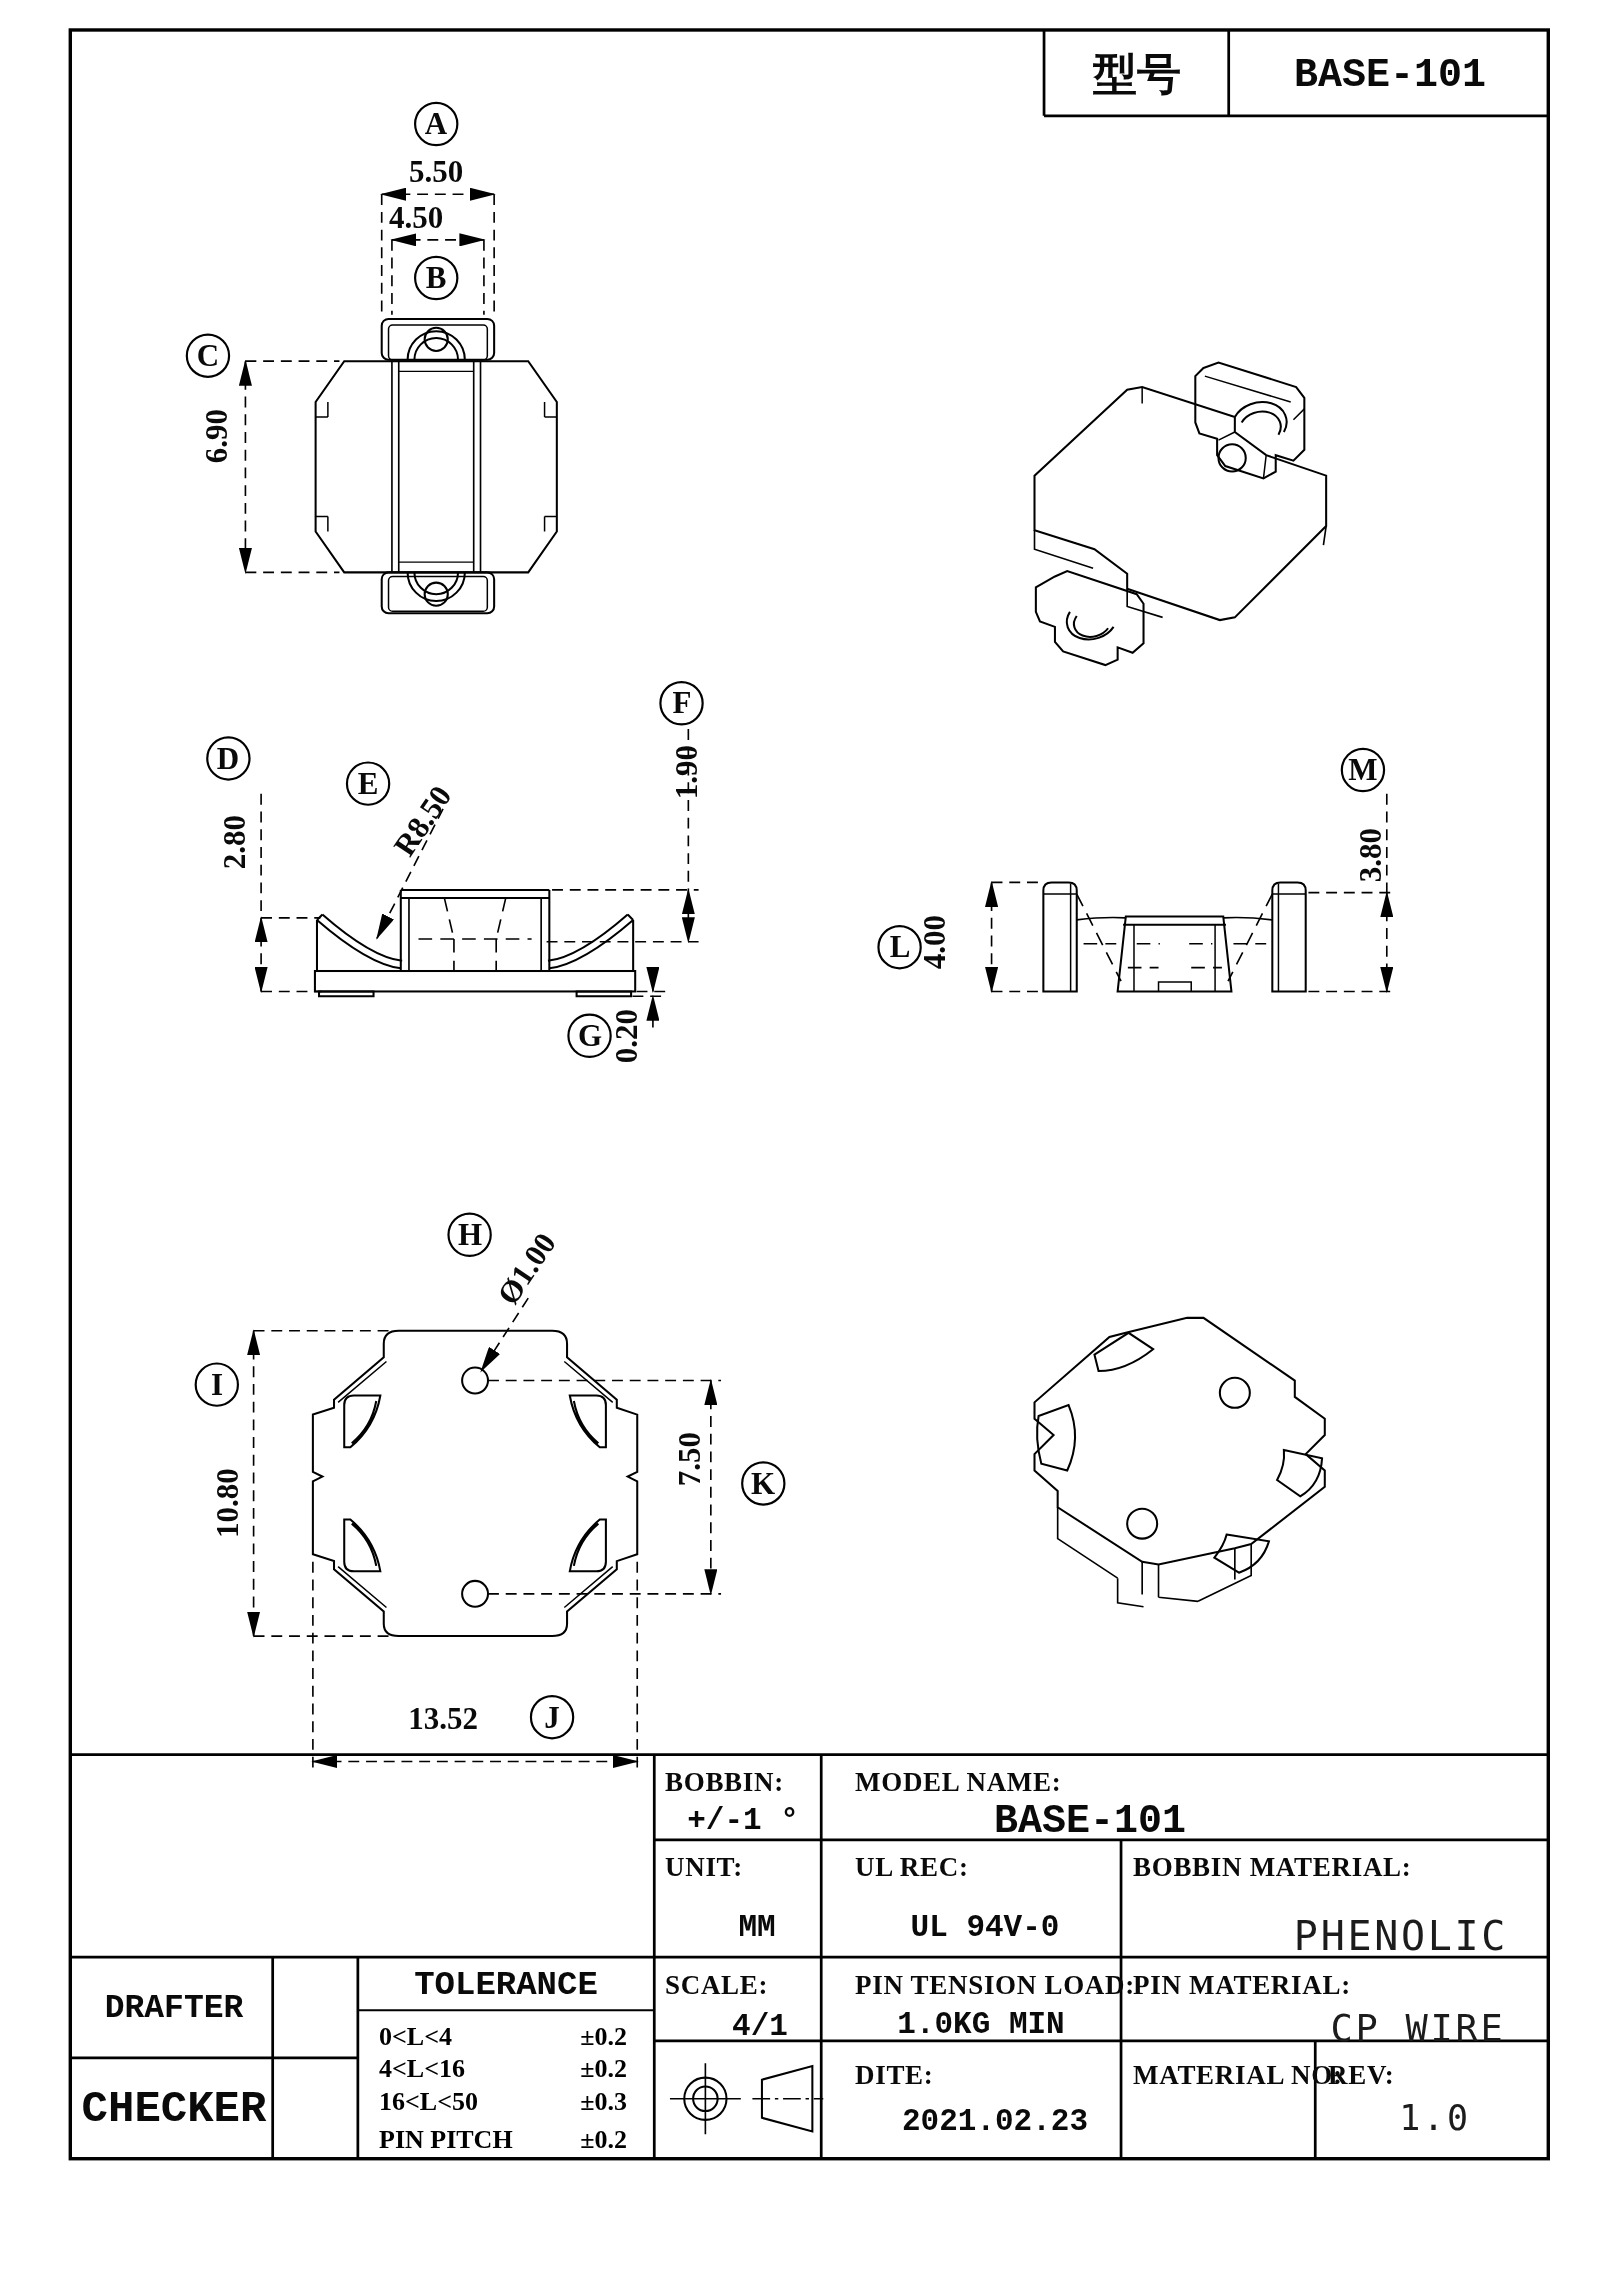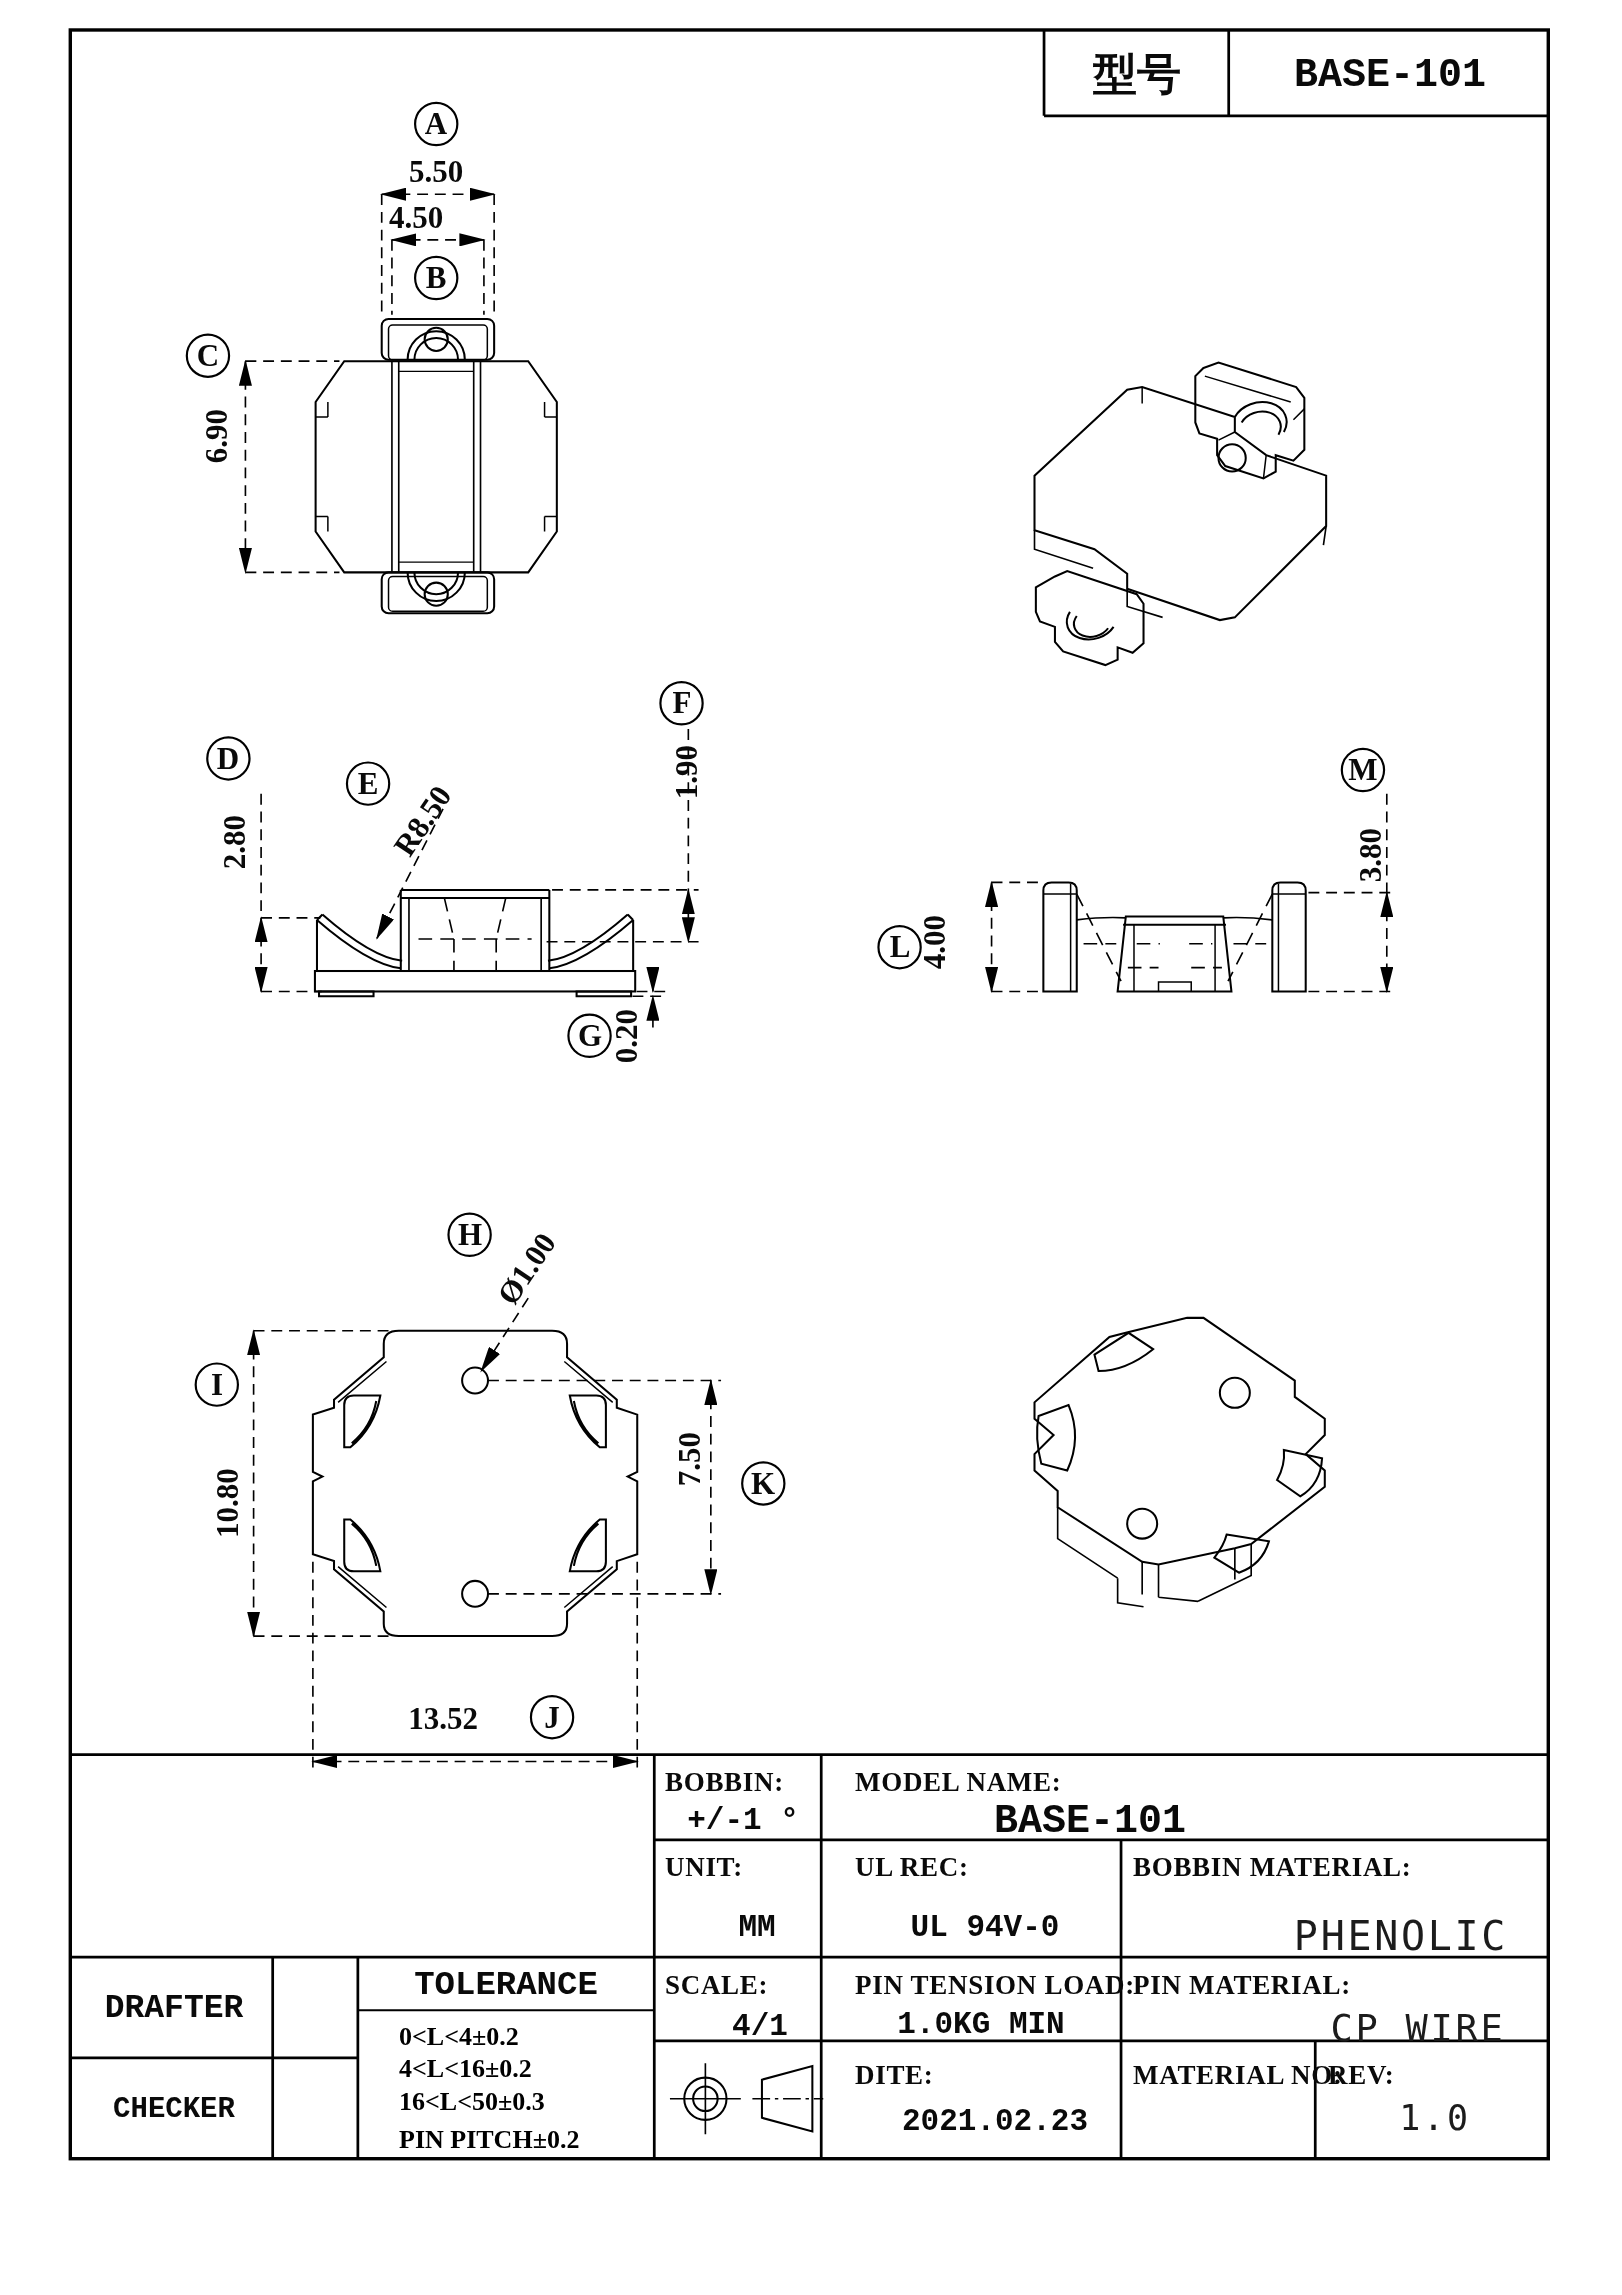--- a/index.html
+++ b/index.html
@@ -8,21 +8,21 @@
   svg{position:absolute;left:0;top:0;}
   .t{position:absolute;transform:translate(-50%,-50%);white-space:nowrap;
      font-family:"Liberation Serif",serif;color:#0a0a0a;}
   .vert{transform:translate(-50%,-50%) rotate(-90deg);}
   .lbl{transform:translateY(-50%);font-size:27px;font-weight:700;letter-spacing:0.7px;}
   .val{font-size:31px;font-weight:700;font-family:Liberation Mono, monospace;}
   .thin{font-family:"DejaVu Sans Mono",monospace;font-weight:400;letter-spacing:2.7px;color:#1c1c1c;}
   .balloon{font-size:31px;font-weight:700;}
   .dim{font-size:31px;font-weight:600;}
   .cn{font-family:"DejaVu Sans",sans-serif;font-weight:700;}
-  .tolrow{position:absolute;width:286px;left:380px;display:flex;
+  .tolrow{position:absolute;width:286px;left:360px;display:flex;justify-content:space-between;
           padding:0 19px;box-sizing:border-box;font-size:26px;font-weight:600;}
 </style>
 </head>
 <body>
 
 <div id="sheet">
 
 <svg width="1622" height="2295" viewBox="0 0 2380 3368">
   <defs>
     <marker id="arr" viewBox="0 0 16 8" refX="15" refY="4" markerWidth="16" markerHeight="8" orient="auto-start-reverse">
@@ -233,21 +233,21 @@
 <div class="lbl t" style="left:665px;top:1867px;transform:translateY(-50%)">UNIT:</div>
 <div class="t val" style="left:757px;top:1927px">MM</div>
 
 <div class="lbl t" style="left:855px;top:1867px;transform:translateY(-50%)">UL REC:</div>
 <div class="t val" style="left:985px;top:1927px">UL 94V-0</div>
 
 <div class="lbl t" style="left:1133px;top:1867px;transform:translateY(-50%)">BOBBIN MATERIAL:</div>
 <div class="t thin" style="left:1401px;top:1936px;font-size:40px">PHENOLIC</div>
 
 <div class="t val" style="left:174px;top:2008px;font-size:33px">DRAFTER</div>
-<div class="t val" style="left:174px;top:2109px;font-size:29px">CHECKER</div>
+<div class="t val" style="left:174px;top:2109px;font-size:44px">CHECKER</div>
 
 <div class="t val" style="left:506px;top:1985px;font-size:34px">TOLERANCE</div>
 <div class="tolrow" style="top:2022px;font-weight:700">
   <span>0&lt;L&lt;4</span>
   <span>±0.2</span>
 </div>
 <div class="tolrow" style="top:2054px">
   <span>4&lt;L&lt;16</span>
   <span>±0.2</span>
 </div>

